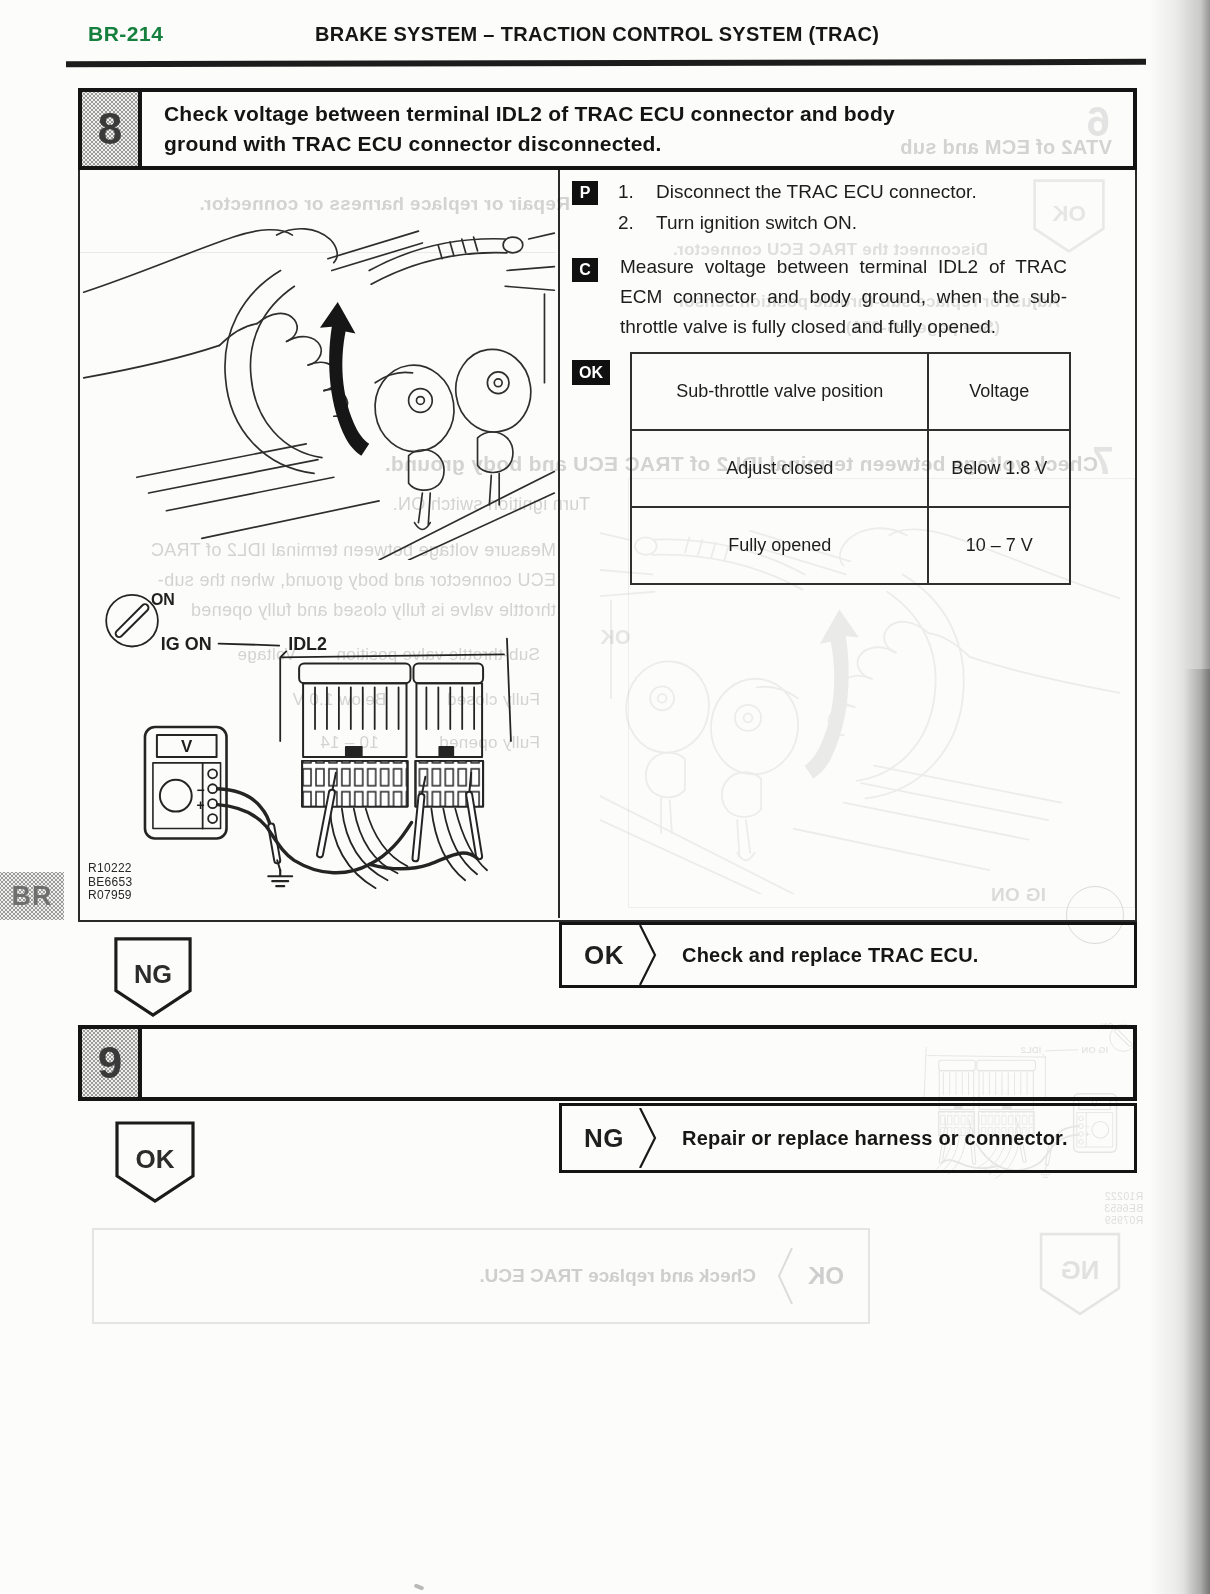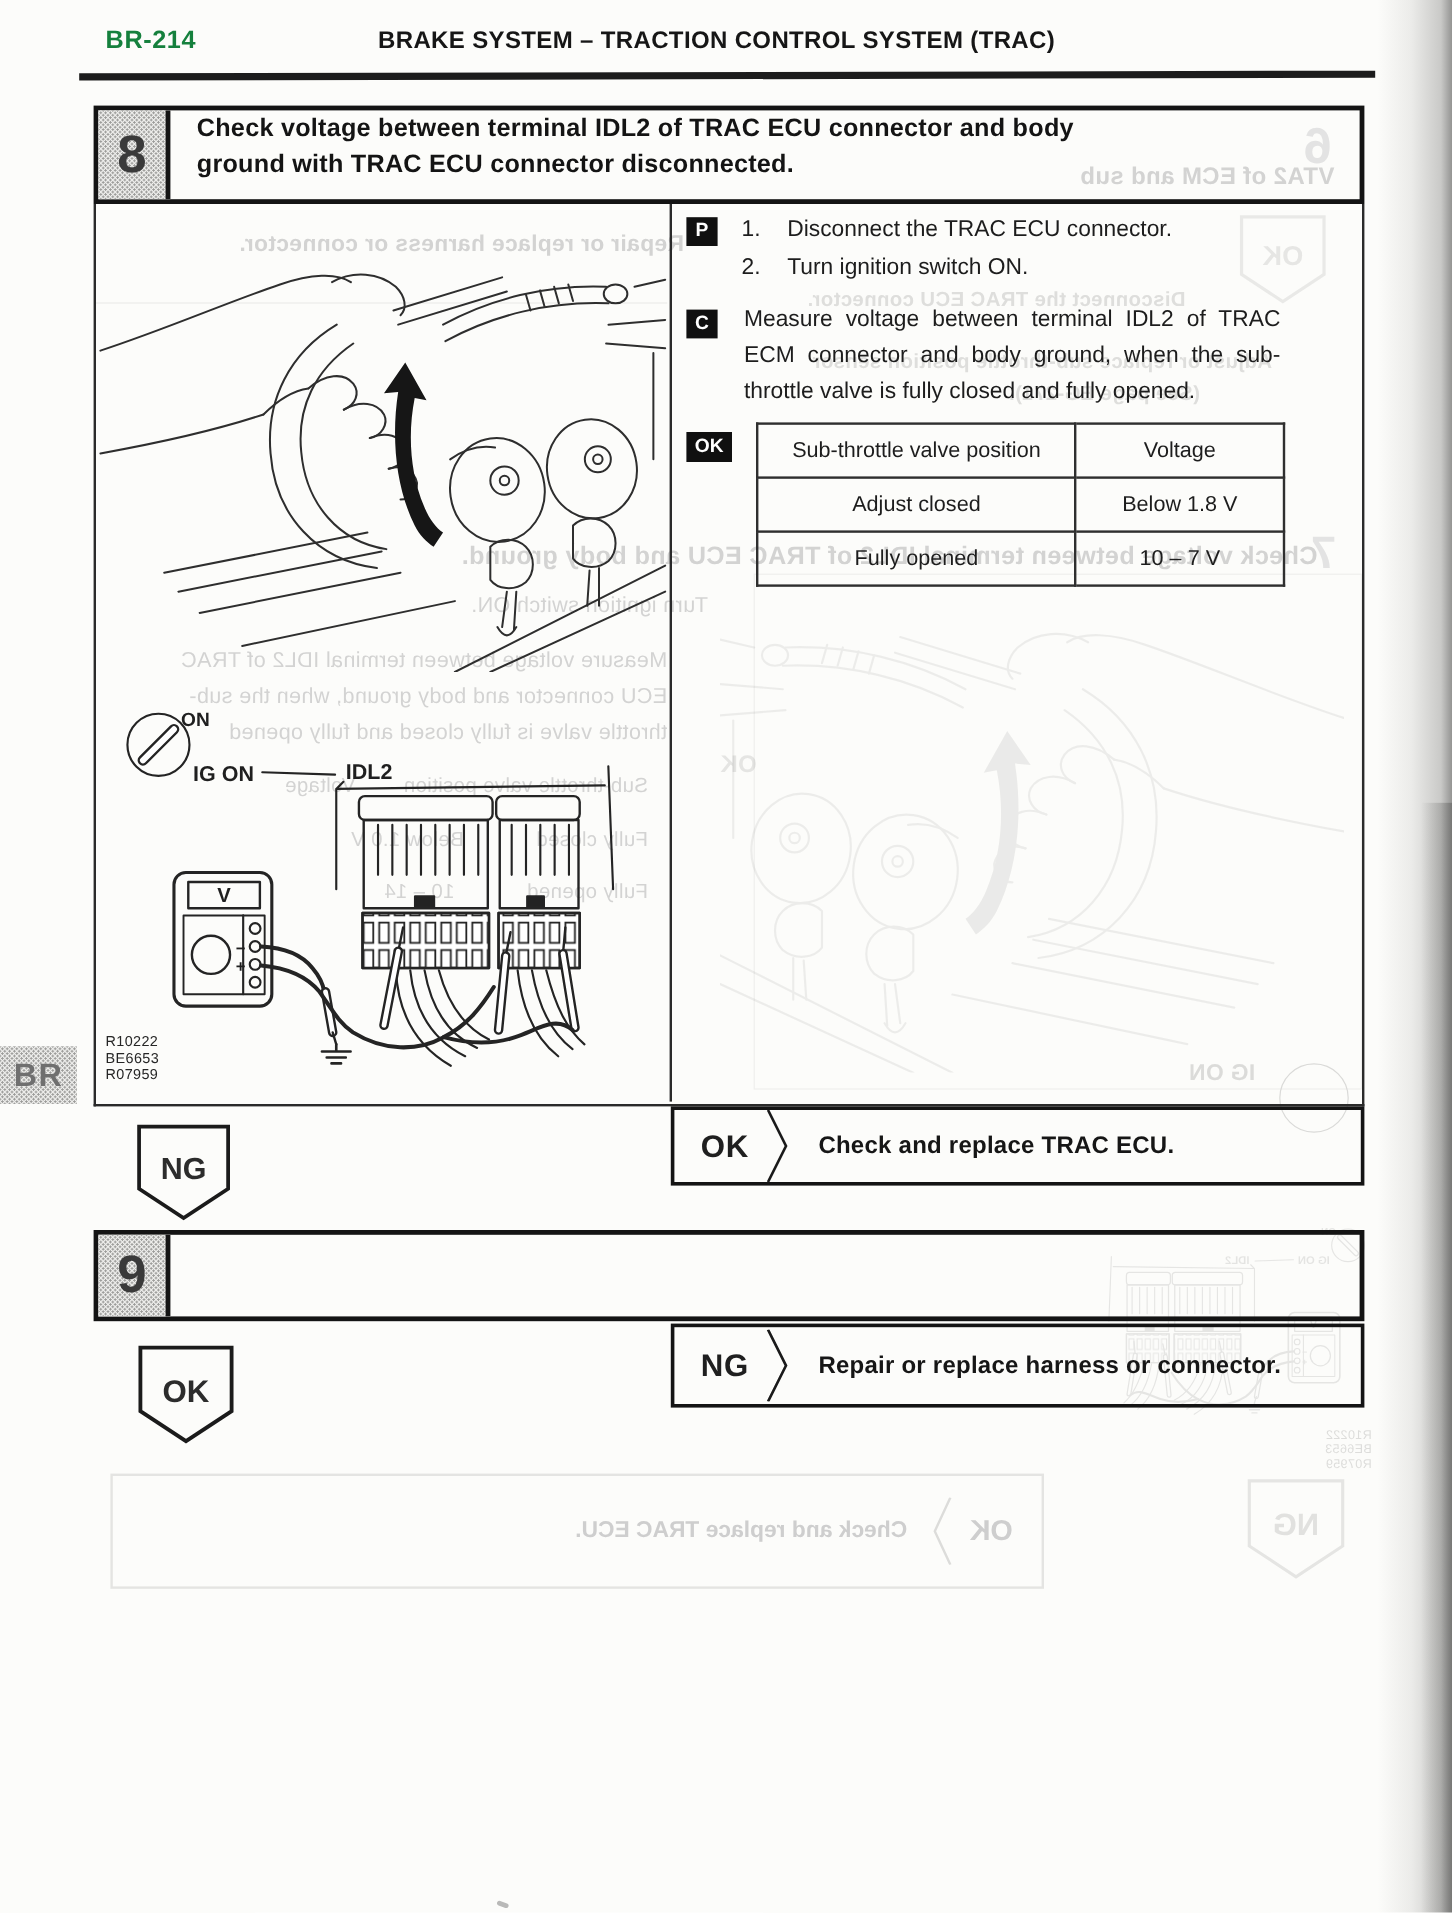--- a/index.html
+++ b/index.html
@@ -17,37 +17,37 @@
   .hatch{
     background-color:#efefed;
     background-image:radial-gradient(#9a9a98 0.9px, transparent 1px),
                      radial-gradient(#9a9a98 0.9px, transparent 1px);
     background-size:4px 4px;background-position:0 0,2px 2px;
   }
   
   .step-box{border:4px solid #141414;background:transparent;display:flex;z-index:2;}
   .step-num{width:56px;border-right:4px solid #141414;display:flex;align-items:center;justify-content:center;
             font-size:44px;font-weight:bold;color:#3a3a3a;}
-  .step-title{flex:1;display:flex;padding-left:22px;}
+  .step-title{flex:1;display:flex;align-items:center;padding-left:22px;}
   .step-title-text{width:805px;font-size:21px;font-weight:bold;line-height:1.42;color:#141414;letter-spacing:.2px;}
   
   .content-box{left:78px;top:170px;width:1059px;height:752px;box-sizing:border-box;
                border-left:2px solid #2a2a2a;border-right:2px solid #2a2a2a;border-bottom:2px solid #2a2a2a;z-index:2;}
   .panel-left{position:absolute;left:0;top:0;width:478px;height:748px;border-right:2px solid #2a2a2a;}
   .panel-right{position:absolute;left:480px;top:0;right:0;height:748px;}
   
   .tag{background:#101010;color:#fff;font-weight:bold;display:flex;align-items:center;justify-content:center;}
   .tag-sq{width:26px;height:24px;font-size:16px;}
   .tag-ok{width:38px;height:25px;font-size:16px;}
   
   .num-item{font-size:19px;color:#1d1d1d;}
   .check-text{font-size:19px;line-height:30px;color:#1d1d1d;text-align:justify;}
   
   .spec-table{border:2px solid #2f2f2f;border-collapse:collapse;table-layout:fixed;}
-  .spec-table td{border:2px solid #2f2f2f;text-align:center;vertical-align:middle;font-size:18px;color:#1d1d1d;height:43px;padding:0;}
+  .spec-table td{border:2px solid #2f2f2f;text-align:center;vertical-align:middle;font-size:18px;color:#1d1d1d;height:43px;padding:16px;}
   
   .result-box{box-sizing:border-box;border:3px solid #141414;display:flex;align-items:center;padding-left:22px;z-index:2;}
   .result-label{font-size:26px;font-weight:bold;color:#1f1f1f;letter-spacing:.5px;}
   .result-text{font-size:20px;font-weight:bold;color:#161616;margin-left:24px;letter-spacing:.2px;}
   .chev{margin-left:14px;}
   
   .codes{font-size:12px;line-height:13.5px;color:#262626;letter-spacing:.3px;}
   
   .br-tab{left:0;top:872px;width:64px;height:48px;display:flex;align-items:center;justify-content:center;
           font-size:27px;font-weight:bold;color:#6f6f6f;letter-spacing:1px;z-index:2;text-shadow:0 0 1px #fff;}

